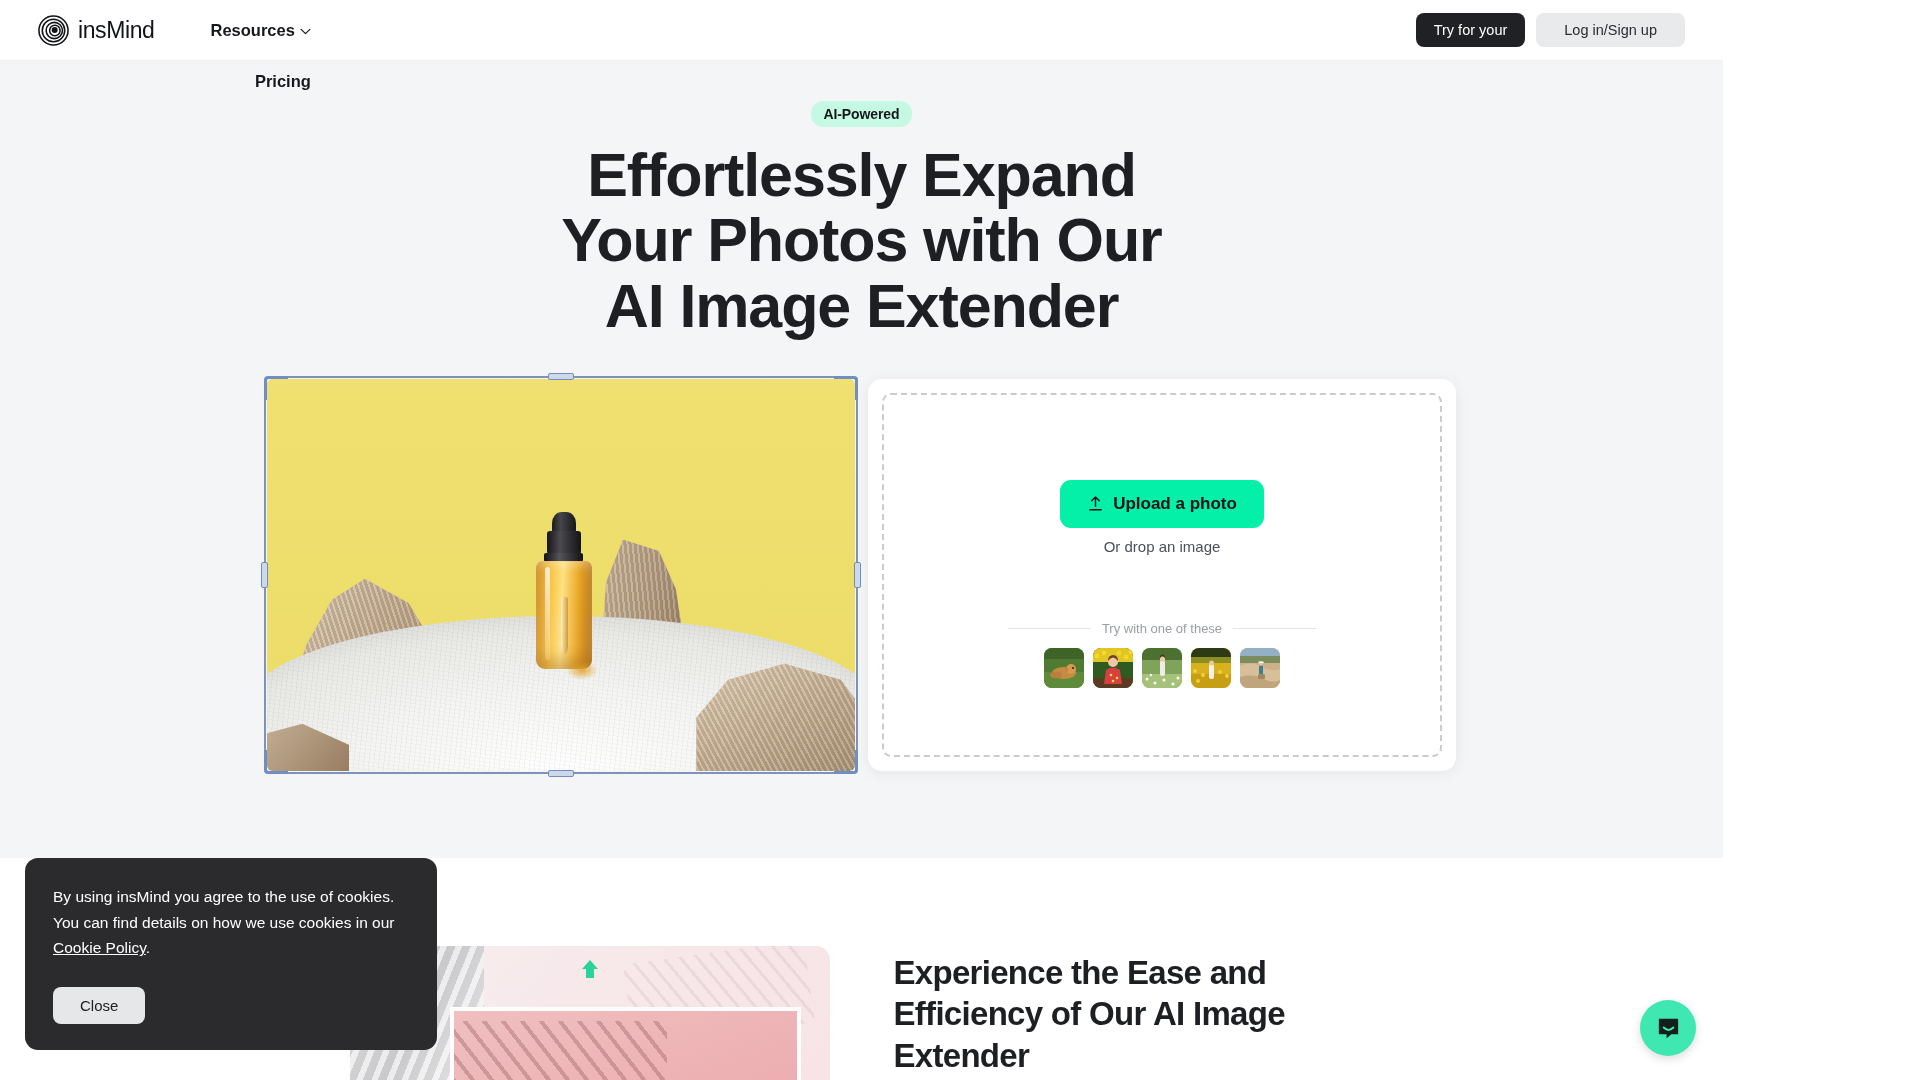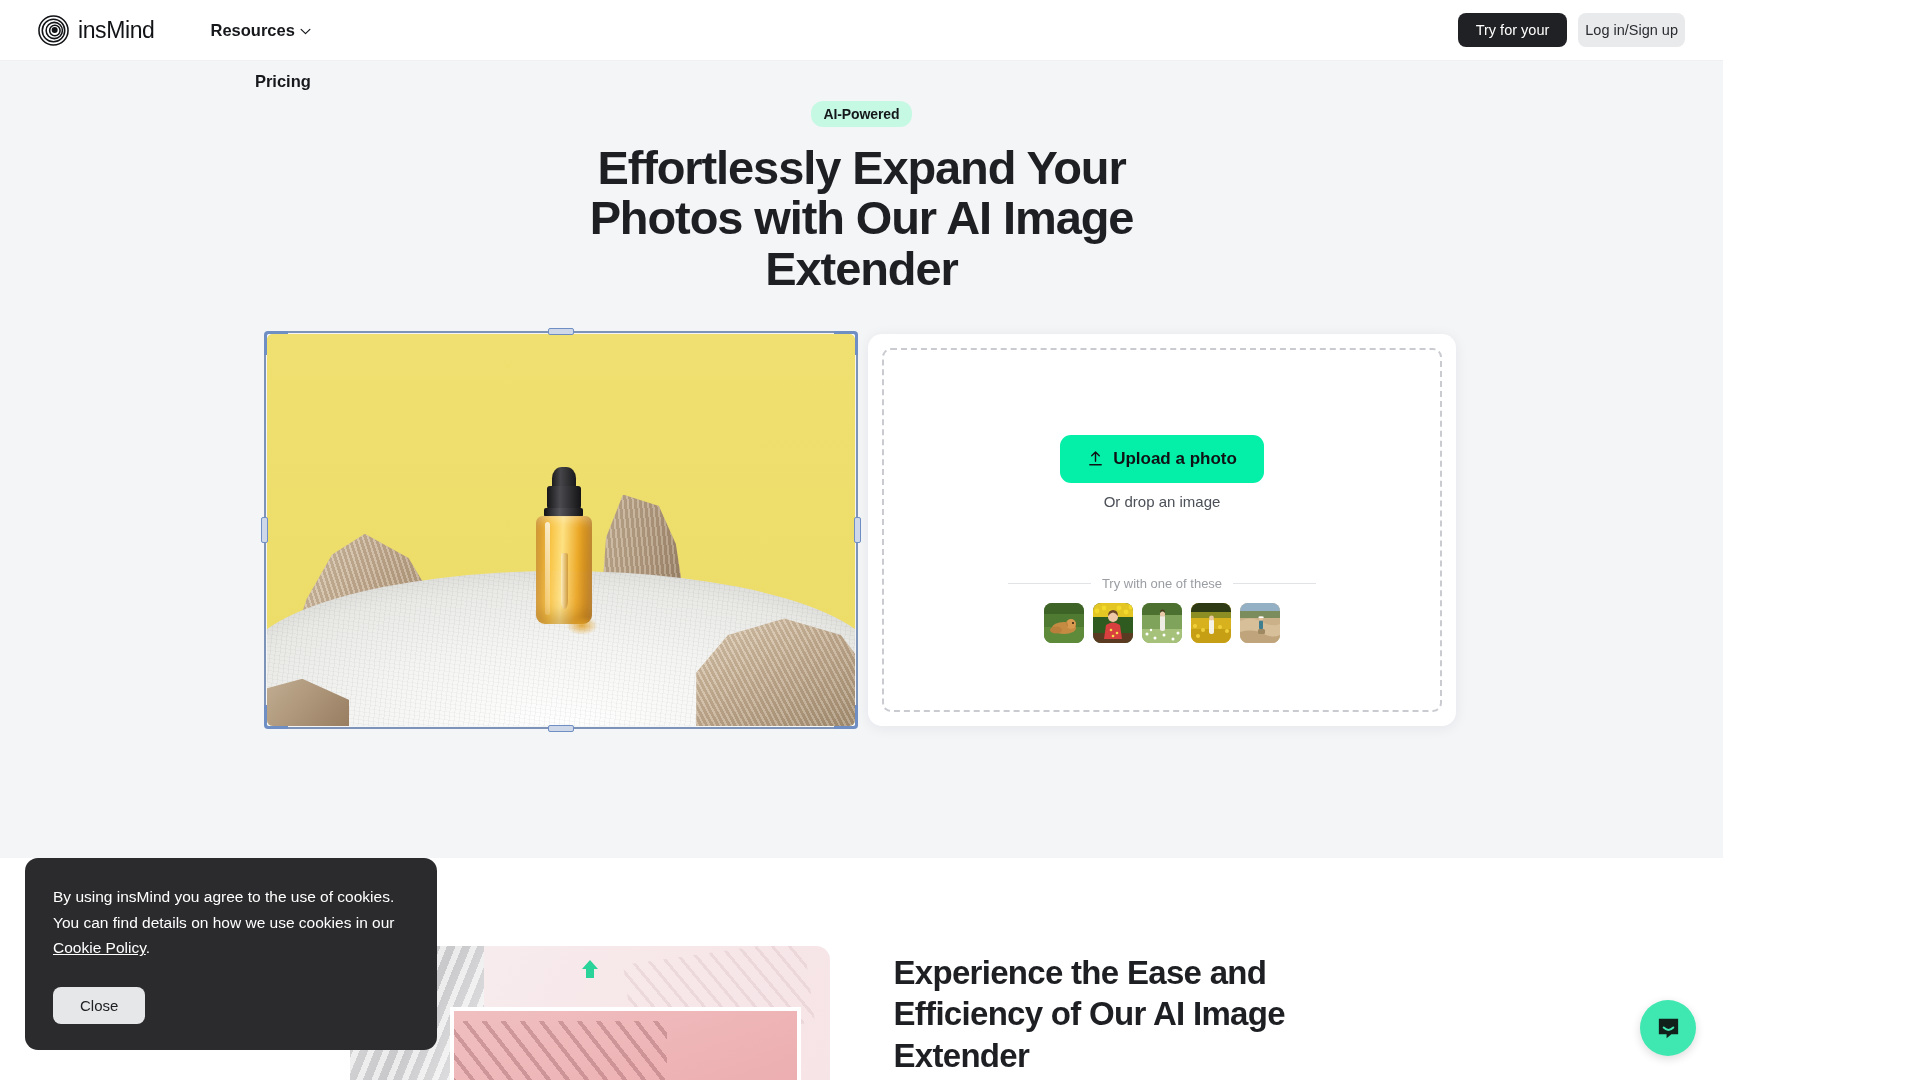--- a/index.html
+++ b/index.html
@@ -37,21 +37,21 @@
   .header-right { margin-left: auto; display: flex; align-items: center; gap: 11px; }
   .btn-try {
     background: #202124; color: #ffffff;
     font-size: 14.5px; font-weight: 500;
     padding: 9px 18px; border-radius: 8px;
     border: none; cursor: pointer; white-space: nowrap;
   }
   .btn-login {
     background: #e9eaec; color: #2a2c30;
     font-size: 14.5px; font-weight: 500;
-    padding: 9px 7px; border-radius: 8px;
+    padding: 9px 28px; border-radius: 8px;
     border: none; cursor: pointer; white-space: nowrap;
   }
 
   
   .hero {
     background: #f4f5f7;
     height: 797px;
     padding-top: 40px;
     position: relative;
   }
@@ -60,21 +60,21 @@
     width: max-content;
     background: #c6f9e4; color: #15181b;
     font-size: 14px; font-weight: 700;
     padding: 5px 12px; border-radius: 12px;
     letter-spacing: -0.1px;
   }
   .hero-title {
     margin: 16px auto 0;
     max-width: 640px;
     text-align: center;
-    font-size: 47px; line-height: 1.07;
+    font-size: 61px; line-height: 1.07;
     font-weight: 700; color: #1d1f23;
     letter-spacing: -1.1px;
   }
   .hero-sub {
     margin: 23px auto 0;
     max-width: 560px;
     text-align: center;
     font-size: 17px; line-height: 1.55;
     color: #62666e;
   }

